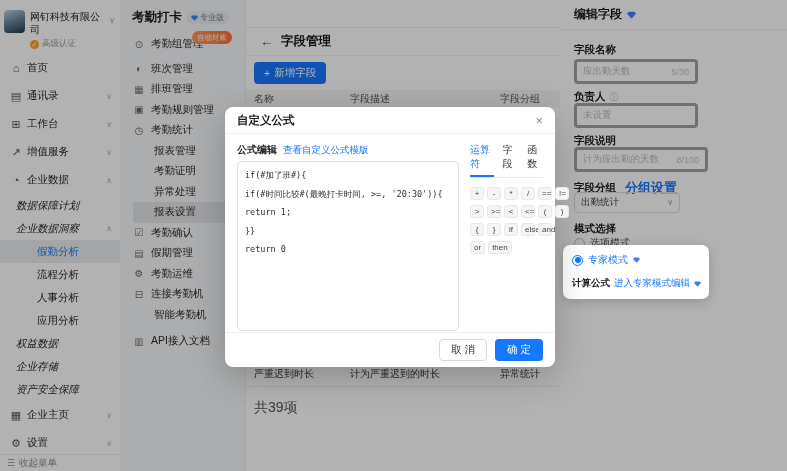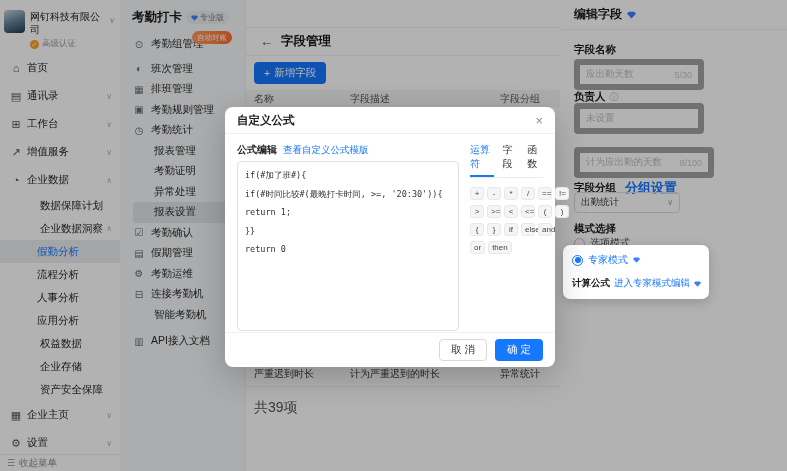--- a/index.html
+++ b/index.html
@@ -14,21 +14,21 @@
   .cname{font-size:10px;color:#222;line-height:1.3;}
   .certrow{display:flex;align-items:center;gap:3px;margin-top:2px;}
   .cert-ico{width:9px;height:9px;border-radius:50%;background:#ffa228;color:#fff;font-size:7px;
             line-height:9px;text-align:center;flex:none;}
   .cert-t{font-size:8.5px;color:#9a9a9a;}
   .co-chev{position:absolute;right:5px;top:16px;color:#aaa;font-size:8px;}
   .lnav{position:absolute;top:54px;left:0;right:0;}
   .litem{position:relative;height:28px;display:flex;align-items:center;padding-left:9px;color:#262626;font-size:10.5px;}
   .litem.sub{height:23px;}
   .litem .lico{width:14px;font-size:11px;color:#595959;margin-right:4px;text-align:center;flex:none;}
-  .litem.i1{padding-left:40px;}
+  .litem.i1{padding-left:16px;font-style:italic;}
   .litem.i2{padding-left:37px;}
   .litem.sel{background:#ebedf0;color:#1677ff;}
   .lchev{position:absolute;right:8px;color:#b3b3b3;font-size:8px;}
   .collapse{position:absolute;bottom:0;left:0;right:0;height:16px;border-top:1px solid #ececec;
             display:flex;align-items:center;gap:4px;padding-left:7px;color:#8a8a8a;font-size:9.5px;background:#fff;}
   .collapse .lico{font-size:9px;color:#8a8a8a;}
 
   
   .asb{position:absolute;left:120px;top:0;bottom:0;width:125px;background:#f7f8fa;border-right:1px solid #ececec;}
   .asb-h{padding:9px 0 0 12px;display:flex;align-items:center;gap:4px;}
@@ -58,21 +58,21 @@
   .trow{position:absolute;left:0;right:0;top:362px;height:24px;border-bottom:1px solid #f0f0f0;color:#333;font-size:10px;}
   .total{position:absolute;left:8px;top:399px;color:#555;font-size:14px;}
 
   
   .panel{position:absolute;left:561px;top:0;right:0;bottom:0;background:#fff;}
   .panel-h{height:29px;border-bottom:1px solid #efefef;display:flex;align-items:center;gap:5px;padding-left:13px;}
   .panel-t{font-weight:bold;font-size:12px;color:#1a1a1a;}
   .prow{position:absolute;left:13px;right:13px;}
   .plabel{font-weight:bold;font-size:10.5px;color:#1a1a1a;display:flex;align-items:center;gap:4px;}
   .plink{color:#1677ff;font-weight:bold;font-size:13px;margin-left:5px;}
-  .pinput{width:106px;height:19px;border:6px solid #a3a3a3;border-radius:4px;display:flex;align-items:center;
+  .pinput{width:106px;height:19px;border:3px solid #a3a3a3;border-radius:4px;display:flex;align-items:center;
           justify-content:space-between;padding:0 6px;font-size:9.5px;color:#b9bdc6;background:#fff;}
   .pcount{color:#c3c7cf;font-size:9px;margin-left:4px;flex:none;}
   .psel{width:92px;height:19px;border:1px solid #dcdfe6;border-radius:4px;display:flex;align-items:center;
         justify-content:space-between;padding:0 6px;font-size:9.5px;color:#3b3b3b;}
   .psel .sarr{color:#9aa0a8;font-size:8px;}
   .info-ico{color:#b0b0b0;font-size:9px;font-weight:normal;}
   .radio-row{display:flex;align-items:center;gap:5px;font-size:10px;color:#4a4a4a;}
   .rdot{width:9px;height:9px;border:1px solid #c0c4cc;border-radius:50%;flex:none;background:#fff;}
   .rdot.on{border-color:#1677ff;position:relative;}
   .rdot.on::after{content:"";position:absolute;inset:1.5px;background:#1677ff;border-radius:50%;}
@@ -306,20 +306,21 @@
       <span>应出勤天数</span>
       <span class="pcount">5/30</span>
     </div>
     <div class="prow plabel" style="top:90px;">
       <span>负责人</span>
       <span class="info-ico">ⓘ</span>
     </div>
     <div class="prow pinput" style="top:103px;">
       <span>未设置</span>
     </div>
+    <div class="prow plabel" style="top:134px;">字段说明</div>
     <div class="prow pinput" style="top:147px;width:116px;">
       <span>计为应出勤的天数</span>
       <span class="pcount">8/100</span>
     </div>
     <div class="prow plabel" style="top:179px;">
       <span>字段分组</span>
       <span class="plink">分组设置</span>
     </div>
     <div class="prow psel" style="top:192px;">
       <span>出勤统计</span>

